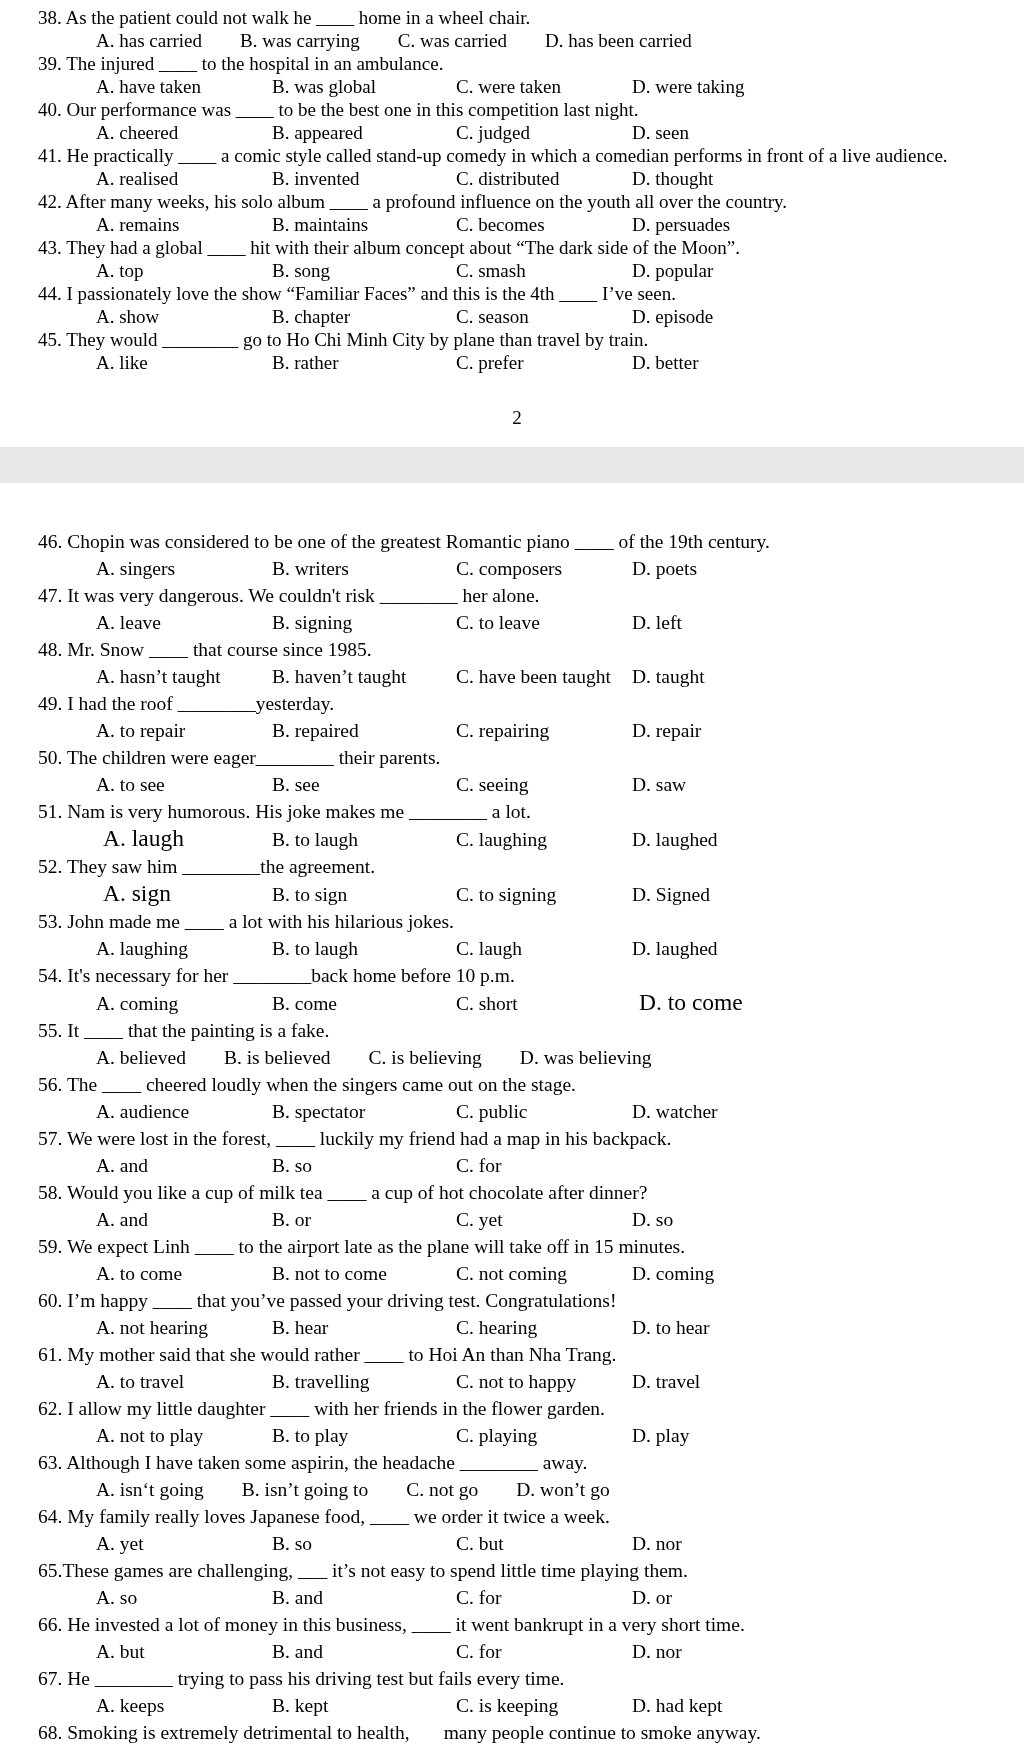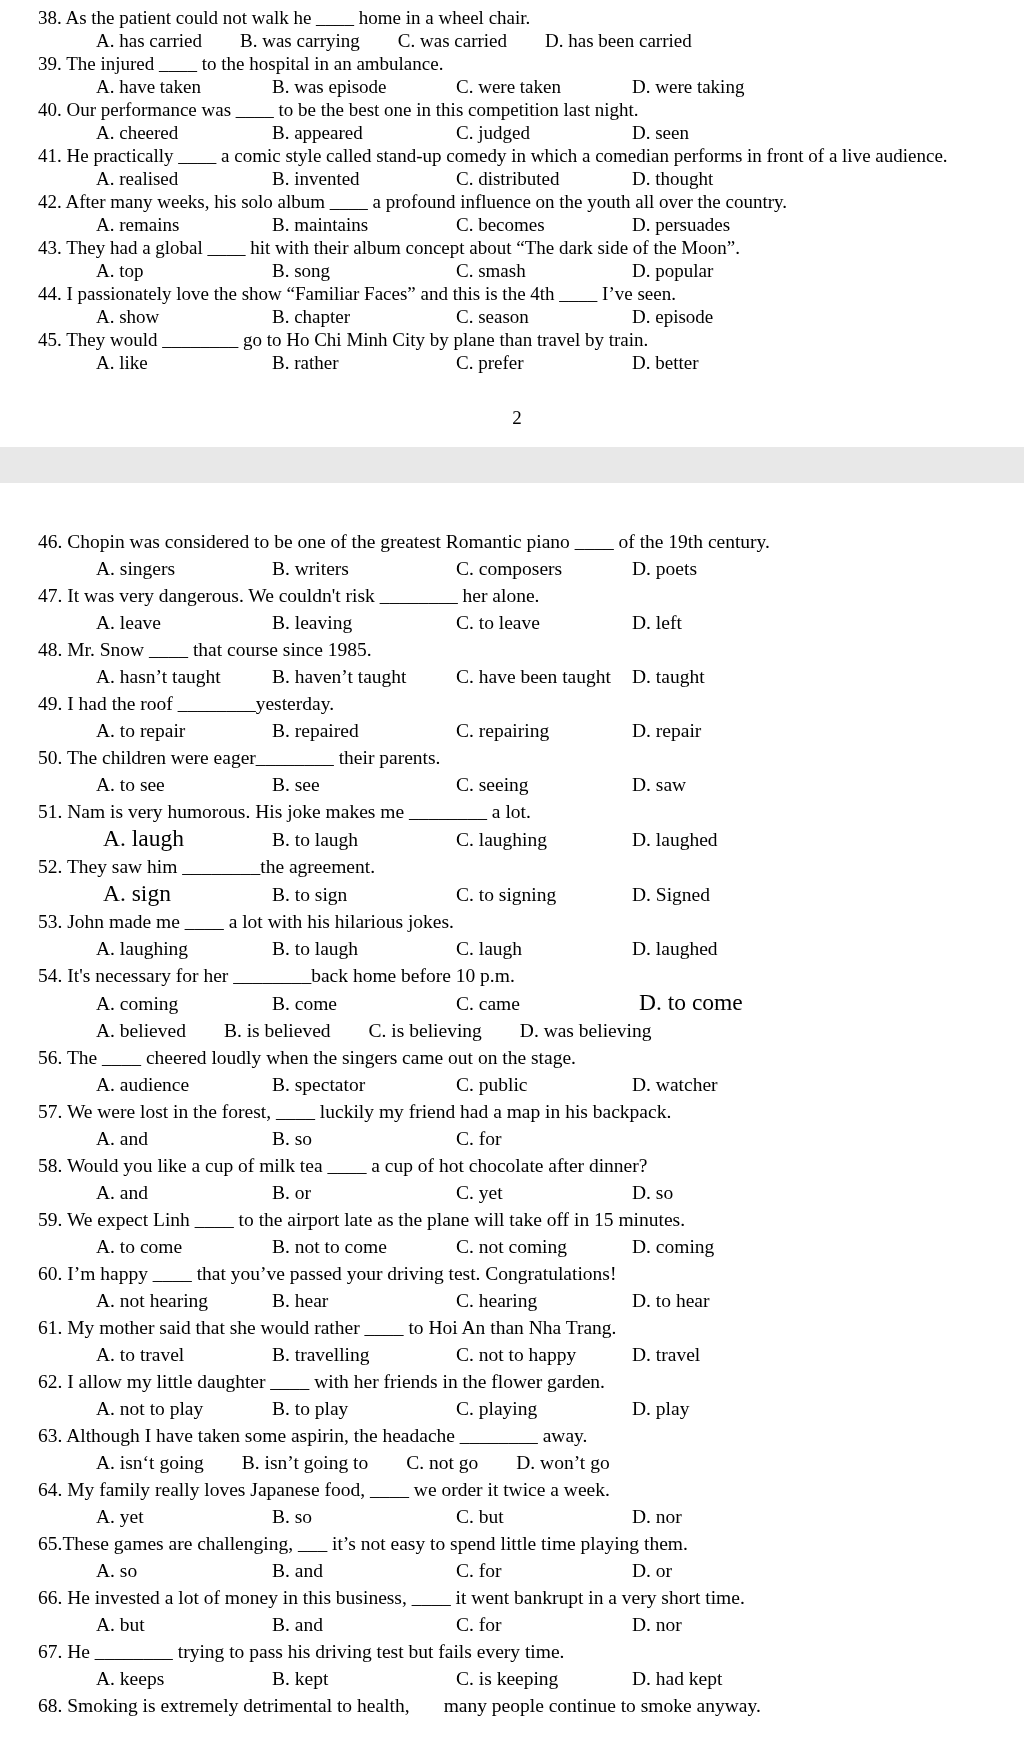--- a/index.html
+++ b/index.html
@@ -71,21 +71,21 @@
           <span class="opt">A. has carried</span>
           <span class="opt">B. was carrying</span>
           <span class="opt">C. was carried</span>
           <span class="opt">D. has been carried</span>
         </div>
       </div>
       <div class="question">
         <div class="q-text">39. The injured ____ to the hospital in an ambulance.</div>
         <div class="options">
           <span class="opt">A. have taken</span>
-          <span class="opt">B. was episode</span>
+          <span class="opt">B. was global</span>
           <span class="opt">C. were taken</span>
           <span class="opt">D. were taking</span>
         </div>
       </div>
       <div class="question">
         <div class="q-text">40. Our performance was ____ to be the best one in this competition last night.</div>
         <div class="options">
           <span class="opt">A. cheered</span>
           <span class="opt">B. appeared</span>
           <span class="opt">C. judged</span>
@@ -147,21 +147,21 @@
           <span class="opt">A. singers</span>
           <span class="opt">B. writers</span>
           <span class="opt">C. composers</span>
           <span class="opt">D. poets</span>
         </div>
       </div>
       <div class="question">
         <div class="q-text">47. It was very dangerous. We couldn't risk ________ her alone.</div>
         <div class="options">
           <span class="opt">A. leave</span>
-          <span class="opt">B. leaving</span>
+          <span class="opt">B. signing</span>
           <span class="opt">C. to leave</span>
           <span class="opt">D. left</span>
         </div>
       </div>
       <div class="question">
         <div class="q-text">48. Mr. Snow ____ that course since 1985.</div>
         <div class="options">
           <span class="opt">A. hasn’t taught</span>
           <span class="opt">B. haven’t taught</span>
           <span class="opt">C. have been taught</span>
@@ -211,25 +211,26 @@
           <span class="opt">B. to laugh</span>
           <span class="opt">C. laugh</span>
           <span class="opt">D. laughed</span>
         </div>
       </div>
       <div class="question">
         <div class="q-text">54. It's necessary for her ________back home before 10 p.m.</div>
         <div class="options">
           <span class="opt">A. coming</span>
           <span class="opt">B. come</span>
-          <span class="opt">C. came</span>
+          <span class="opt">C. short</span>
           <span class="opt big">D. to come</span>
         </div>
       </div>
       <div class="question">
+        <div class="q-text">55. It ____ that the painting is a fake.</div>
         <div class="options compact">
           <span class="opt">A. believed</span>
           <span class="opt">B. is believed</span>
           <span class="opt">C. is believing</span>
           <span class="opt">D. was believing</span>
         </div>
       </div>
       <div class="question">
         <div class="q-text">56. The ____ cheered loudly when the singers came out on the stage.</div>
         <div class="options">

